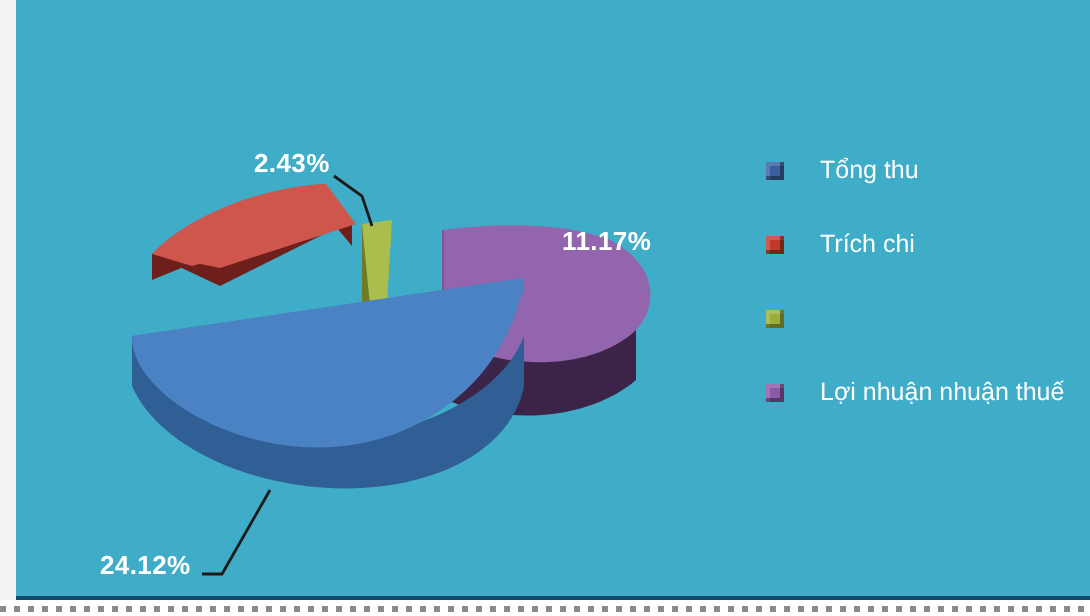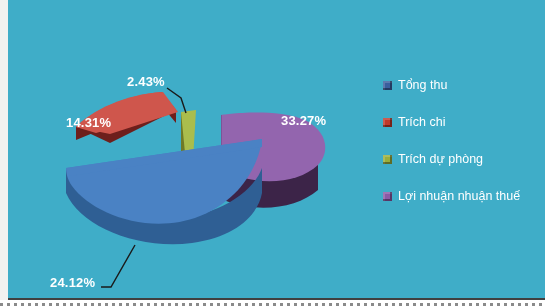--- a/index.html
+++ b/index.html
@@ -6,21 +6,21 @@
     margin: 0;
     padding: 0;
     background: #ffffff;
   }
   #screenshot {
     position: relative;
     width: 545px;
     height: 308px;
     overflow: hidden;
     font-family: "Liberation Sans", sans-serif;
-    background: #404040;
+    background: #0c4a6e;
   }
   
   .paper-margin {
     position: absolute;
     left: 0; top: 0;
     width: 8px; height: 308px;
     background: #f2f2f0;
   }
   .chart-canvas {
     position: absolute;
@@ -76,20 +76,21 @@
     position: absolute;
     left: 383px;
     top: 76px;
     width: 155px;
   }
   .legend-item {
     display: flex;
     align-items: center;
     height: 18px;
     margin-bottom: 19px;
+    gap: 12px;
   }
   .legend-swatch {
     width: 9px;
     height: 9px;
     margin-right: 6px;
     flex: 0 0 auto;
     box-shadow: inset -2px -2px 0 rgba(0,0,0,0.38),
                 inset 2px 2px 0 rgba(255,255,255,0.18);
   }
   .legend-label {
@@ -138,40 +139,38 @@
         <path d="M 66,168 L 262,139 C 262,139 258,192 200,216
                  C 150,236 92,214 72,186 C 67,179 66,172 66,168 Z" fill="#4a82c4"></path>
         <path d="M 66,168 L 262,139 L 262,147 L 70,176 Z" fill="#4a82c4"></path>
       </g>
 
       <polyline points="167,88 181,98 186,113" fill="none" stroke="#1a1a1a" stroke-width="1.4"></polyline>
       <polyline points="101,287 111,287 135,245" fill="none" stroke="#1a1a1a" stroke-width="1.4"></polyline>
     </svg>
 
     <div class="data-label lbl-a">2.43%</div>
-    <div class="data-label lbl-b">14.31%</div>
-    <div class="data-label lbl-c">33.27%</div>
+    <div class="data-label lbl-c">11.17%</div>
     <div class="data-label lbl-d">24.12%</div>
   </div>
 
   <div class="legend">
 
     <div class="legend-item">
       <span class="legend-swatch" style="background:#3a5f9e"></span>
       <span class="legend-label">Tổng thu</span>
     </div>
 
     <div class="legend-item">
       <span class="legend-swatch" style="background:#c0392b"></span>
       <span class="legend-label">Trích chi</span>
     </div>
 
     <div class="legend-item">
       <span class="legend-swatch" style="background:#9aae3c"></span>
-      <span class="legend-label">Trích dự phòng</span>
     </div>
 
     <div class="legend-item">
       <span class="legend-swatch" style="background:#8b5aa6"></span>
       <span class="legend-label">Lợi nhuận nhuận thuế</span>
     </div>
 
   </div>
 
   <div class="bottom-strip"></div>

